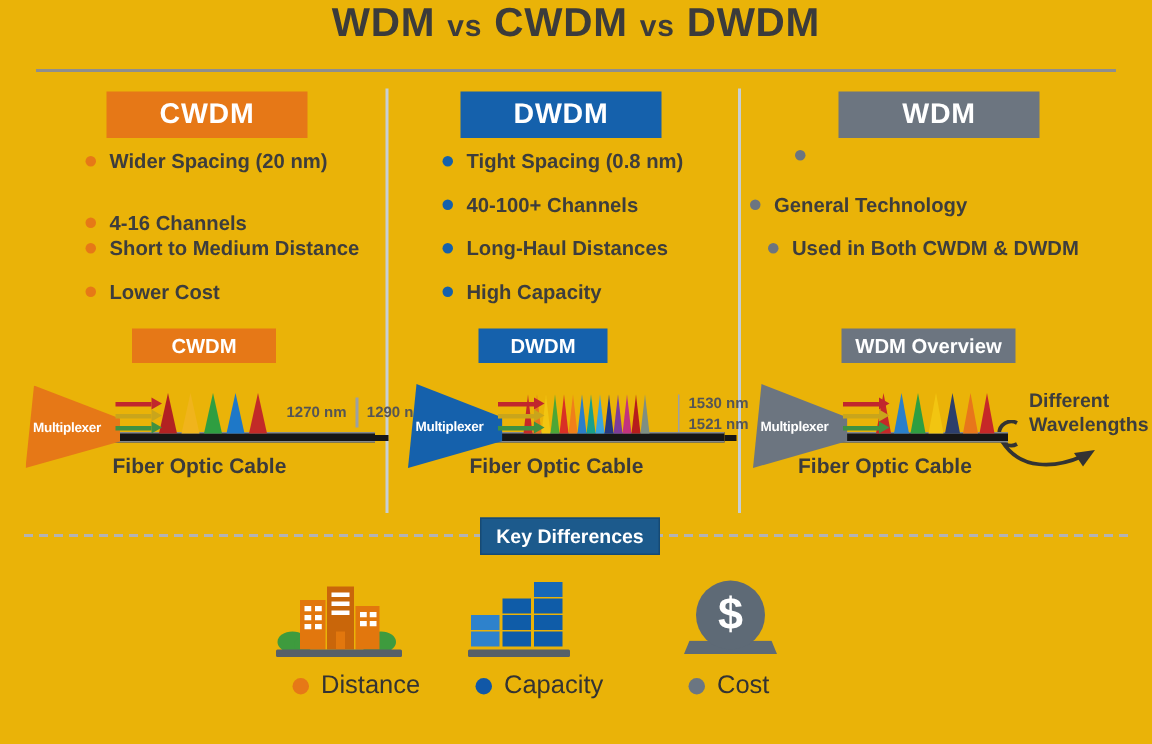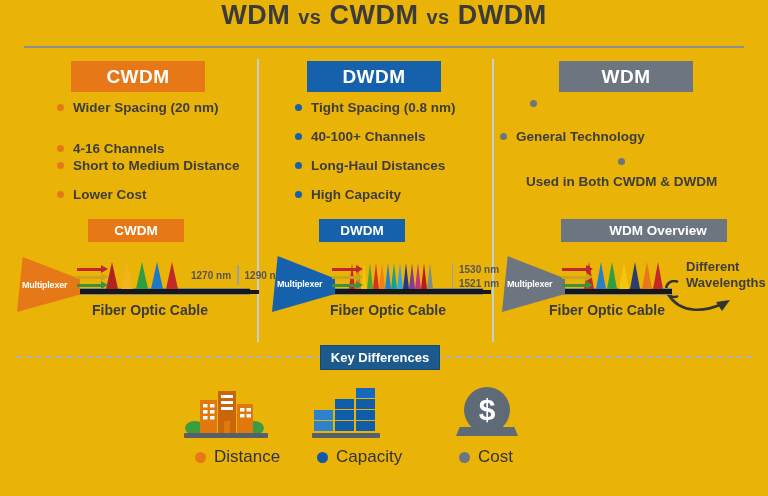--- a/index.html
+++ b/index.html
@@ -32,21 +32,21 @@
   .tri{display:inline-block;width:0;height:0;}
   .arr{height:2.5px;width:24px;z-index:4;}
   .arr::after{content:'';position:absolute;right:-7px;top:50%;transform:translateY(-50%);width:0;height:0;border-left:7px solid currentColor;border-top:4.5px solid transparent;border-bottom:4.5px solid transparent;}
   .a-red{background:#C1272D;color:#C1272D;}
   .a-yel{background:#C9A51B;color:#C9A51B;}
   .a-grn{background:#3F9142;color:#3F9142;}
   .nm{font-size:10px;font-weight:600;color:#555;white-space:nowrap;}
   .nmrow{display:flex;align-items:center;gap:6px;}
   .nmsep{width:1.5px;height:20px;background:#9aa0a6;}
   .nmstack{border-left:1.5px solid #9aa0a6;padding-left:6px;line-height:1.35;}
-  .fiber{font-size:14px;font-weight:bold;color:#3b3b3b;text-align:center;}
+  .fiber{font-size:14px;font-weight:bold;color:#3b3b3b;text-align:left;}
   .note{font-size:13px;font-weight:bold;color:#3d3d3d;line-height:1.2;}
 
   
   .dash{left:16px;top:356px;width:736px;height:0;border-top:2px dashed #b3b3b3;}
   .kd{left:320px;top:345px;width:118px;height:23px;border:1px solid #164a74;color:#fff;font-size:13px;font-weight:bold;display:flex;align-items:center;justify-content:center;z-index:5;}
 
   
   .lg-label{display:flex;align-items:center;gap:8px;}
   .lg-dot{width:11px;height:11px;border-radius:50%;}
   .lg-txt{font-size:17px;font-weight:400;color:#333;}
@@ -169,25 +169,25 @@
   <div class="abs hdr" style="left: 559px; top: 61px; width: 134px; background: rgb(108, 117, 128);">
     <span>WDM</span>
   </div>
   <div class="abs bullet" style="left:530px;top:100px;">
     <span class="dot" style="background: rgb(108, 117, 128);"></span>
   </div>
   <div class="abs bullet" style="left:500px;top:129px;">
     <span class="dot" style="background: rgb(108, 117, 128);"></span>
     <span class="btxt">General Technology</span>
   </div>
-  <div class="abs bullet" style="left:526px;top:158px;flex-direction:column;">
+  <div class="abs bullet" style="left:512px;top:158px;">
     <span class="dot" style="background: rgb(108, 117, 128);"></span>
     <span class="btxt">Used in Both CWDM &amp; DWDM</span>
   </div>
-  <div class="abs badge" style="left: 561px; top: 219px; width: 138px; background: rgb(108, 117, 128); padding-left: 28px;">
+  <div class="abs badge" style="left: 561px; top: 219px; width: 116px; background: rgb(108, 117, 128);">
     <span>WDM Overview</span>
   </div>
   <div class="abs cable" style="left:528px;top:288px;width:144px;"></div>
   <div class="abs mux" style="left: 502px; top: 256px; width: 58px; height: 56px; background: rgb(108, 117, 128);">
     <span>Multiplexer</span>
   </div>
   <div class="abs arr a-red" style="left:562px;top:268px;"></div>
   <div class="abs arr a-yel" style="left:562px;top:276px;"></div>
   <div class="abs arr a-grn" style="left:562px;top:284px;"></div>
   <div class="abs trirow" style="left:584px;top:262px;">

